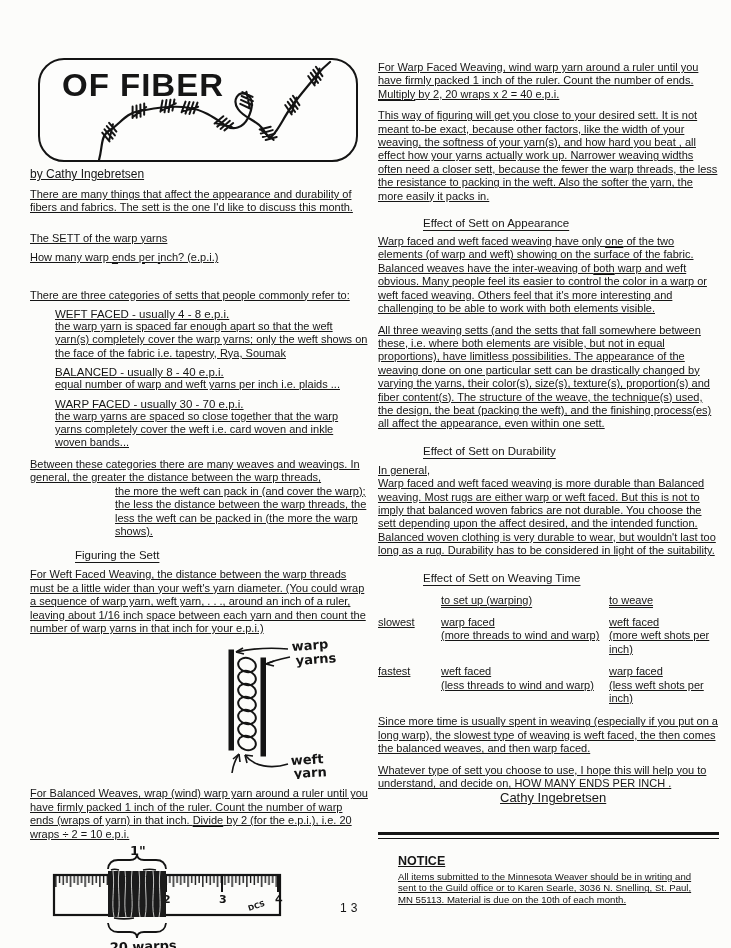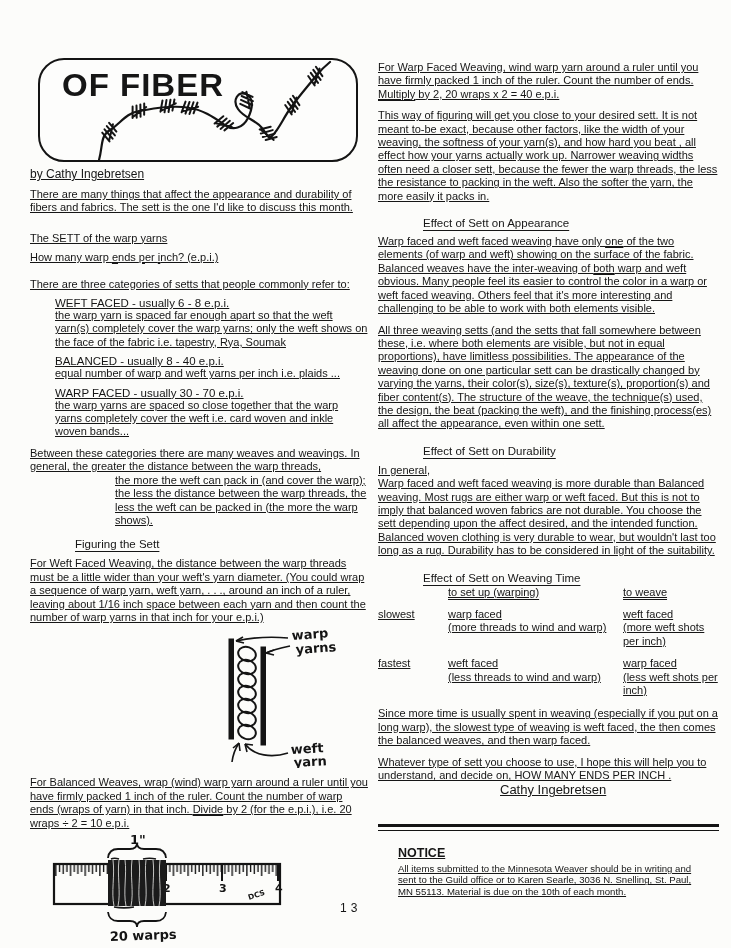--- a/index.html
+++ b/index.html
@@ -27,22 +27,22 @@
   
   .cat{margin-top:6px;padding-left:25px;}
   .cat-name{font-size:11.5px;}
   .indent-block{padding-left:85px;}
   
   #diagram-warpweft{margin-left:172px;margin-top:2px;}
   #diagram-ruler{margin-left:14px;margin-top:4px;}
   svg text{font-family:"DejaVu Sans", sans-serif;}
   .hand{font-weight:bold;font-size:13px;}
   
-  #time-table{font-size:11px;line-height:13.4px;
-    display:grid;grid-template-columns:58px 163px 1fr;column-gap:12px;}
+  #time-table{margin-top:8px;font-size:11px;line-height:13.4px;
+    display:grid;grid-template-columns:58px 163px 1fr;column-gap:5px;}
   #time-table .cell{padding-top:0;}
   #time-table .hdr{text-decoration:underline;text-underline-offset:2.5px;}
   #time-table .rowgap{height:9px;grid-column:1/4;}
   #signature{padding-left:122px;font-size:13px;}
   #notice-rule{margin-top:27px;height:3px;border-top:3px solid #141414;
     border-bottom:1.5px solid #141414;}
   #notice-block{margin-left:20px;margin-top:16px;width:305px;}
   #notice-heading{font-size:12.5px;font-weight:bold;margin:0;}
   #notice-body{font-size:9.6px;line-height:11.6px;margin-top:2px;}
   #page-number{position:absolute;left:340px;top:901px;font-size:12px;letter-spacing:4px;}
@@ -74,24 +74,24 @@
   </div>
 
   <div id="byline">by Cathy Ingebretsen</div>
 
   <p class="sp" style="margin-top:7px">There are many things that affect the appearance and durability of fibers and fabrics.  The sett is the one I'd like to discuss this month.</p>
 
   <p style="margin-top:17px">The SETT of the warp yarns</p>
 
   <p style="margin-top:6px"><span>How many warp </span><span class="u">e</span><span>nds </span><span class="u">p</span><span>er </span><span class="u">i</span><span>nch?  (e.p.i.)</span></p>
 
-  <p style="margin-top:13px">There are three categories  of setts that people commonly refer to:</p>
+  <p style="margin-top:24px">There are three categories  of setts that people commonly refer to:</p>
 
   <div class="cat">
-    <div class="cat-name">WEFT FACED - usually 6 - 8 e.p.i.</div>
+    <div class="cat-name">WEFT FACED - usually 4 - 8 e.p.i.</div>
     <p class="cat-desc">the warp yarn is spaced far enough apart so that the weft yarn(s) completely cover the warp yarns; only the weft shows on the face of the fabric i.e. tapestry, Rya, Soumak</p>
   </div>
   <div class="cat">
     <div class="cat-name">BALANCED - usually 8 - 40 e.p.i.</div>
     <p class="cat-desc">equal number of warp and weft yarns per inch i.e. plaids ...</p>
   </div>
   <div class="cat">
     <div class="cat-name">WARP FACED - usually 30 - 70 e.p.i.</div>
     <p class="cat-desc">the warp yarns are spaced so close together  that the warp yarns completely cover the weft i.e. card woven and inkle woven bands...</p>
   </div>

